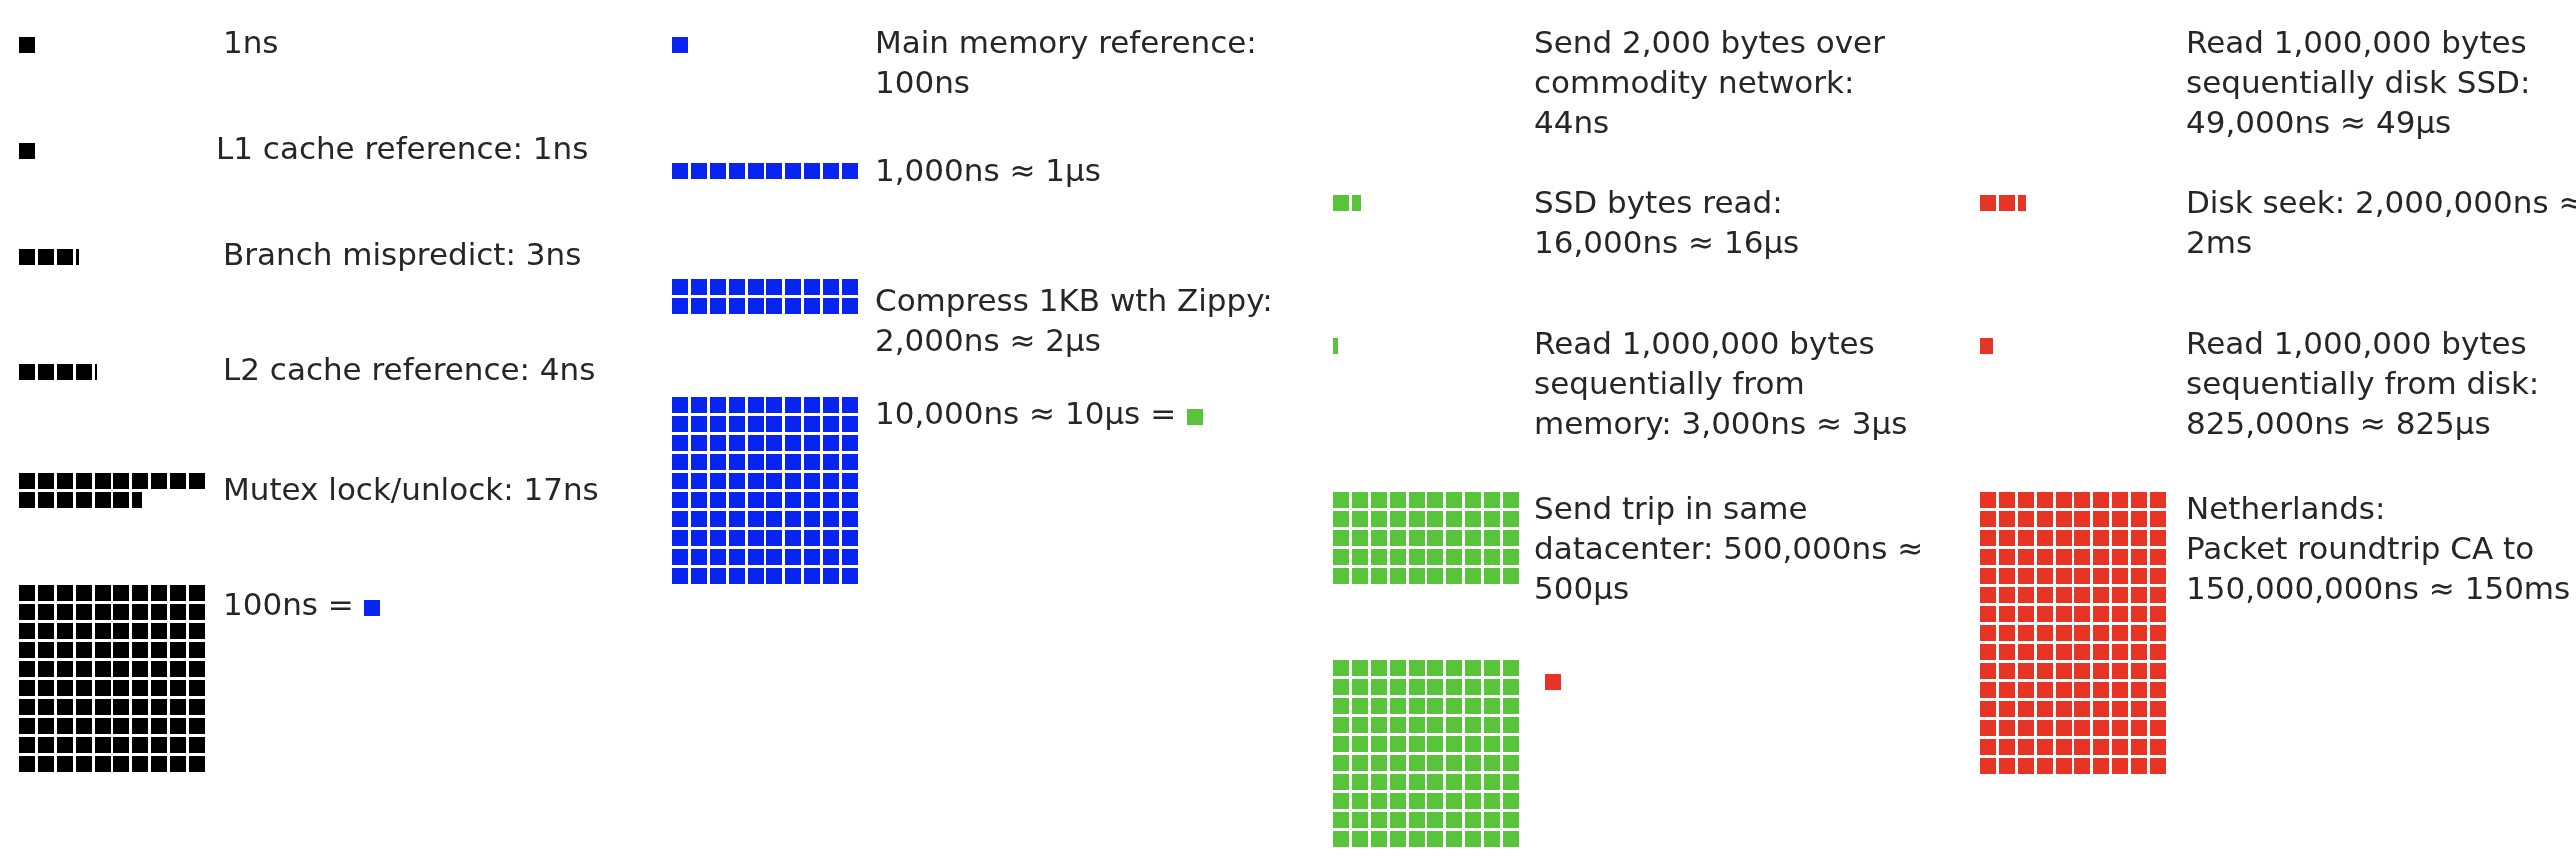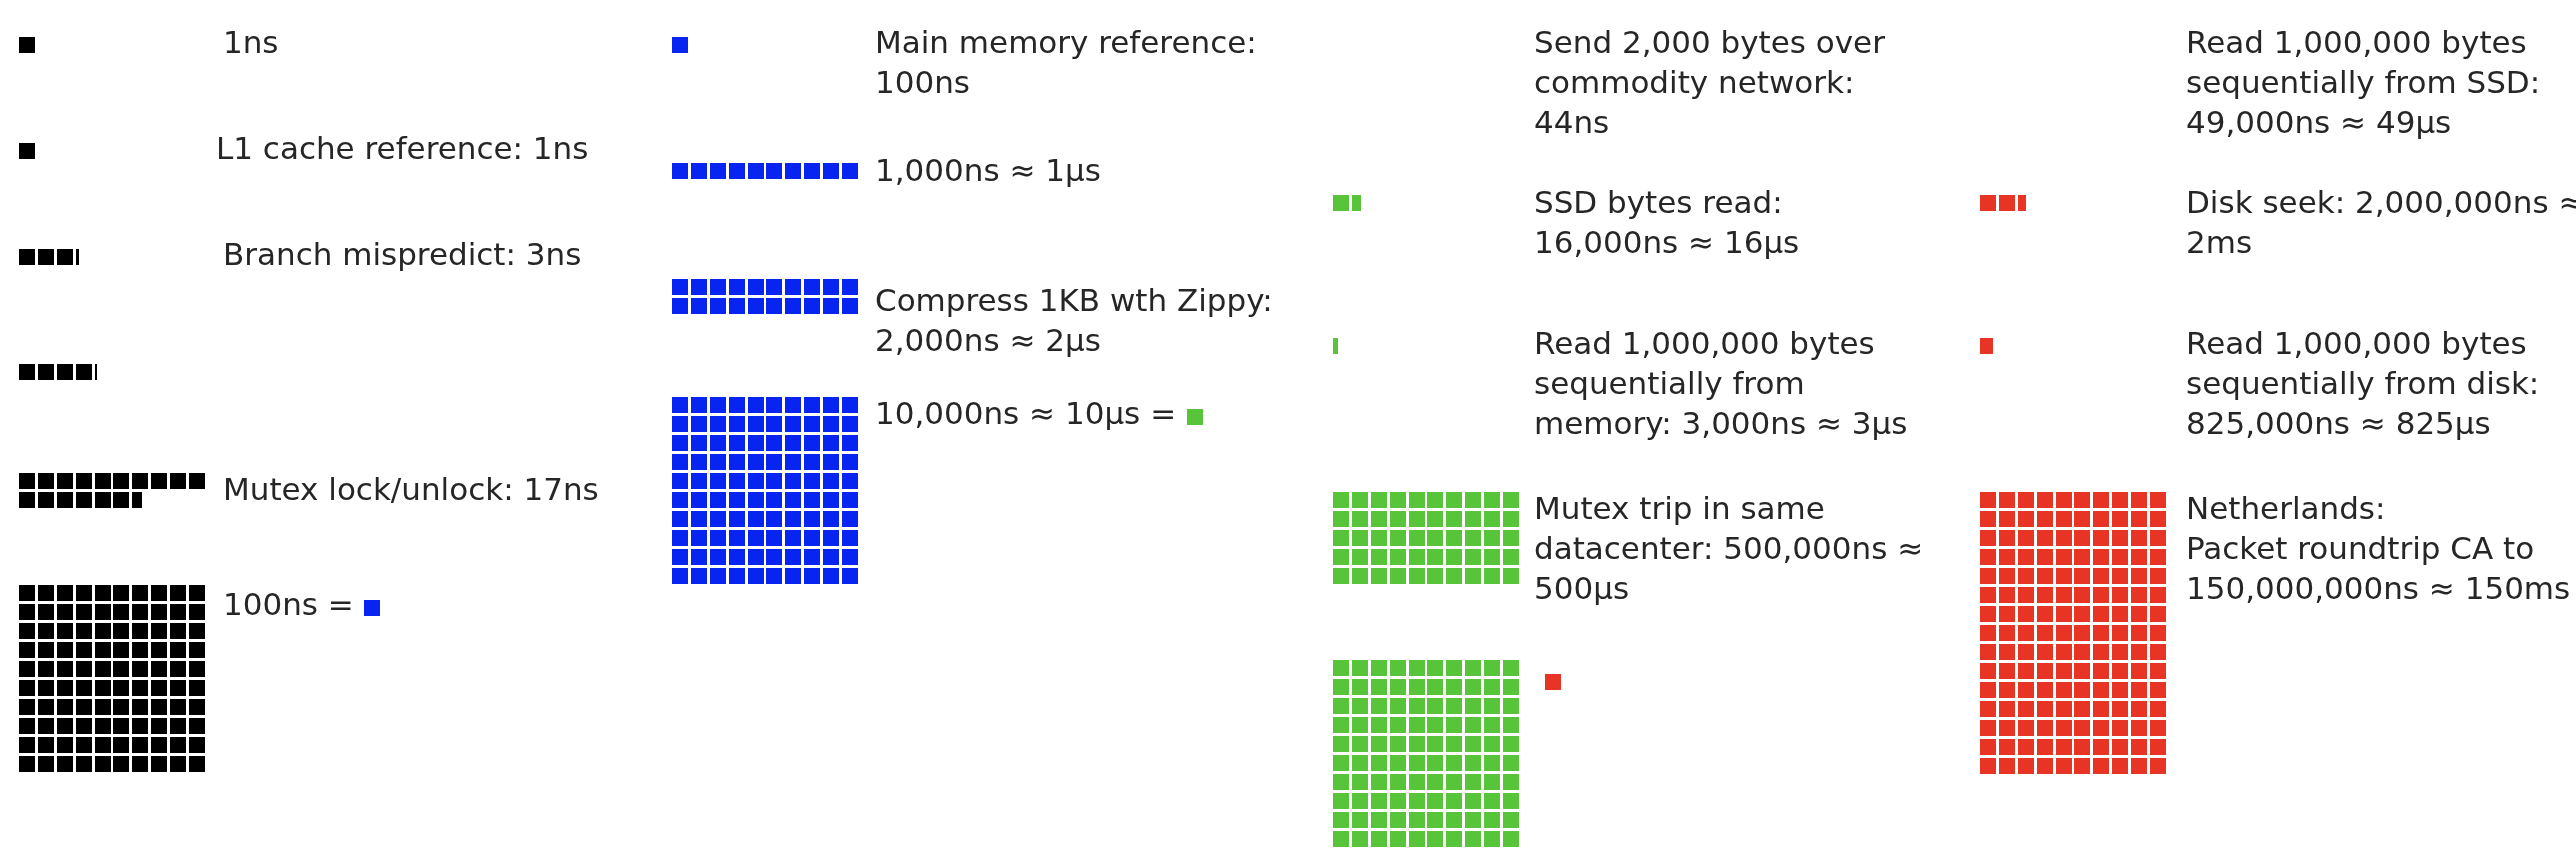--- a/index.html
+++ b/index.html
@@ -53,20 +53,23 @@
     </div>
     <div class="sq-block" style="left: 19px; top: 249px; width: 191px;">
       <div class="sq-row"><span class="sq" style="background-color: rgb(0, 0, 0);"></span><span class="sq" style="background-color: rgb(0, 0, 0);"></span><span class="sq" style="background-color: rgb(0, 0, 0);"></span><span class="sq" style="background-color: rgb(0, 0, 0); width: 2.9px;"></span></div>
     </div>
     <div class="label-block" style="left: 223px; top: 234px;">
       <div class="label-line">Branch mispredict: 3ns</div>
     </div>
     <div class="sq-block" style="left: 19px; top: 364px; width: 191px;">
       <div class="sq-row"><span class="sq" style="background-color: rgb(0, 0, 0);"></span><span class="sq" style="background-color: rgb(0, 0, 0);"></span><span class="sq" style="background-color: rgb(0, 0, 0);"></span><span class="sq" style="background-color: rgb(0, 0, 0);"></span><span class="sq" style="background-color: rgb(0, 0, 0); width: 2.9px;"></span></div>
     </div>
+    <div class="label-block" style="left: 223px; top: 349px;">
+      <div class="label-line">L2 cache reference: 4ns</div>
+    </div>
     <div class="sq-block" style="left: 19px; top: 473px; width: 191px;">
       <div class="sq-row"><span class="sq" style="background-color: rgb(0, 0, 0);"></span><span class="sq" style="background-color: rgb(0, 0, 0);"></span><span class="sq" style="background-color: rgb(0, 0, 0);"></span><span class="sq" style="background-color: rgb(0, 0, 0);"></span><span class="sq" style="background-color: rgb(0, 0, 0);"></span><span class="sq" style="background-color: rgb(0, 0, 0);"></span><span class="sq" style="background-color: rgb(0, 0, 0);"></span><span class="sq" style="background-color: rgb(0, 0, 0);"></span><span class="sq" style="background-color: rgb(0, 0, 0);"></span><span class="sq" style="background-color: rgb(0, 0, 0);"></span></div>
       <div class="sq-row"><span class="sq" style="background-color: rgb(0, 0, 0);"></span><span class="sq" style="background-color: rgb(0, 0, 0);"></span><span class="sq" style="background-color: rgb(0, 0, 0);"></span><span class="sq" style="background-color: rgb(0, 0, 0);"></span><span class="sq" style="background-color: rgb(0, 0, 0);"></span><span class="sq" style="background-color: rgb(0, 0, 0);"></span><span class="sq" style="background-color: rgb(0, 0, 0); width: 9.6px;"></span></div>
     </div>
     <div class="label-block" style="left: 223px; top: 469px;">
       <div class="label-line">Mutex lock/unlock: 17ns</div>
     </div>
     <div class="sq-block" style="left: 19px; top: 585px; width: 191px;">
       <div class="sq-row"><span class="sq" style="background-color: rgb(0, 0, 0);"></span><span class="sq" style="background-color: rgb(0, 0, 0);"></span><span class="sq" style="background-color: rgb(0, 0, 0);"></span><span class="sq" style="background-color: rgb(0, 0, 0);"></span><span class="sq" style="background-color: rgb(0, 0, 0);"></span><span class="sq" style="background-color: rgb(0, 0, 0);"></span><span class="sq" style="background-color: rgb(0, 0, 0);"></span><span class="sq" style="background-color: rgb(0, 0, 0);"></span><span class="sq" style="background-color: rgb(0, 0, 0);"></span><span class="sq" style="background-color: rgb(0, 0, 0);"></span></div>
       <div class="sq-row"><span class="sq" style="background-color: rgb(0, 0, 0);"></span><span class="sq" style="background-color: rgb(0, 0, 0);"></span><span class="sq" style="background-color: rgb(0, 0, 0);"></span><span class="sq" style="background-color: rgb(0, 0, 0);"></span><span class="sq" style="background-color: rgb(0, 0, 0);"></span><span class="sq" style="background-color: rgb(0, 0, 0);"></span><span class="sq" style="background-color: rgb(0, 0, 0);"></span><span class="sq" style="background-color: rgb(0, 0, 0);"></span><span class="sq" style="background-color: rgb(0, 0, 0);"></span><span class="sq" style="background-color: rgb(0, 0, 0);"></span></div>
@@ -139,42 +142,42 @@
       <div class="label-line">memory: 3,000ns ≈ 3μs</div>
     </div>
     <div class="sq-block" style="left: 1333px; top: 492px; width: 191px;">
       <div class="sq-row"><span class="sq" style="background-color: rgb(87, 196, 58);"></span><span class="sq" style="background-color: rgb(87, 196, 58);"></span><span class="sq" style="background-color: rgb(87, 196, 58);"></span><span class="sq" style="background-color: rgb(87, 196, 58);"></span><span class="sq" style="background-color: rgb(87, 196, 58);"></span><span class="sq" style="background-color: rgb(87, 196, 58);"></span><span class="sq" style="background-color: rgb(87, 196, 58);"></span><span class="sq" style="background-color: rgb(87, 196, 58);"></span><span class="sq" style="background-color: rgb(87, 196, 58);"></span><span class="sq" style="background-color: rgb(87, 196, 58);"></span></div>
       <div class="sq-row"><span class="sq" style="background-color: rgb(87, 196, 58);"></span><span class="sq" style="background-color: rgb(87, 196, 58);"></span><span class="sq" style="background-color: rgb(87, 196, 58);"></span><span class="sq" style="background-color: rgb(87, 196, 58);"></span><span class="sq" style="background-color: rgb(87, 196, 58);"></span><span class="sq" style="background-color: rgb(87, 196, 58);"></span><span class="sq" style="background-color: rgb(87, 196, 58);"></span><span class="sq" style="background-color: rgb(87, 196, 58);"></span><span class="sq" style="background-color: rgb(87, 196, 58);"></span><span class="sq" style="background-color: rgb(87, 196, 58);"></span></div>
       <div class="sq-row"><span class="sq" style="background-color: rgb(87, 196, 58);"></span><span class="sq" style="background-color: rgb(87, 196, 58);"></span><span class="sq" style="background-color: rgb(87, 196, 58);"></span><span class="sq" style="background-color: rgb(87, 196, 58);"></span><span class="sq" style="background-color: rgb(87, 196, 58);"></span><span class="sq" style="background-color: rgb(87, 196, 58);"></span><span class="sq" style="background-color: rgb(87, 196, 58);"></span><span class="sq" style="background-color: rgb(87, 196, 58);"></span><span class="sq" style="background-color: rgb(87, 196, 58);"></span><span class="sq" style="background-color: rgb(87, 196, 58);"></span></div>
       <div class="sq-row"><span class="sq" style="background-color: rgb(87, 196, 58);"></span><span class="sq" style="background-color: rgb(87, 196, 58);"></span><span class="sq" style="background-color: rgb(87, 196, 58);"></span><span class="sq" style="background-color: rgb(87, 196, 58);"></span><span class="sq" style="background-color: rgb(87, 196, 58);"></span><span class="sq" style="background-color: rgb(87, 196, 58);"></span><span class="sq" style="background-color: rgb(87, 196, 58);"></span><span class="sq" style="background-color: rgb(87, 196, 58);"></span><span class="sq" style="background-color: rgb(87, 196, 58);"></span><span class="sq" style="background-color: rgb(87, 196, 58);"></span></div>
       <div class="sq-row"><span class="sq" style="background-color: rgb(87, 196, 58);"></span><span class="sq" style="background-color: rgb(87, 196, 58);"></span><span class="sq" style="background-color: rgb(87, 196, 58);"></span><span class="sq" style="background-color: rgb(87, 196, 58);"></span><span class="sq" style="background-color: rgb(87, 196, 58);"></span><span class="sq" style="background-color: rgb(87, 196, 58);"></span><span class="sq" style="background-color: rgb(87, 196, 58);"></span><span class="sq" style="background-color: rgb(87, 196, 58);"></span><span class="sq" style="background-color: rgb(87, 196, 58);"></span><span class="sq" style="background-color: rgb(87, 196, 58);"></span></div>
     </div>
     <div class="label-block" style="left: 1534px; top: 488px;">
-      <div class="label-line">Mutex trip in same</div>
+      <div class="label-line">Send trip in same</div>
       <div class="label-line">datacenter: 500,000ns ≈</div>
       <div class="label-line">500μs</div>
     </div>
     <div class="sq-block" style="left: 1333px; top: 660px; width: 191px;">
       <div class="sq-row"><span class="sq" style="background-color: rgb(87, 196, 58);"></span><span class="sq" style="background-color: rgb(87, 196, 58);"></span><span class="sq" style="background-color: rgb(87, 196, 58);"></span><span class="sq" style="background-color: rgb(87, 196, 58);"></span><span class="sq" style="background-color: rgb(87, 196, 58);"></span><span class="sq" style="background-color: rgb(87, 196, 58);"></span><span class="sq" style="background-color: rgb(87, 196, 58);"></span><span class="sq" style="background-color: rgb(87, 196, 58);"></span><span class="sq" style="background-color: rgb(87, 196, 58);"></span><span class="sq" style="background-color: rgb(87, 196, 58);"></span></div>
       <div class="sq-row"><span class="sq" style="background-color: rgb(87, 196, 58);"></span><span class="sq" style="background-color: rgb(87, 196, 58);"></span><span class="sq" style="background-color: rgb(87, 196, 58);"></span><span class="sq" style="background-color: rgb(87, 196, 58);"></span><span class="sq" style="background-color: rgb(87, 196, 58);"></span><span class="sq" style="background-color: rgb(87, 196, 58);"></span><span class="sq" style="background-color: rgb(87, 196, 58);"></span><span class="sq" style="background-color: rgb(87, 196, 58);"></span><span class="sq" style="background-color: rgb(87, 196, 58);"></span><span class="sq" style="background-color: rgb(87, 196, 58);"></span></div>
       <div class="sq-row"><span class="sq" style="background-color: rgb(87, 196, 58);"></span><span class="sq" style="background-color: rgb(87, 196, 58);"></span><span class="sq" style="background-color: rgb(87, 196, 58);"></span><span class="sq" style="background-color: rgb(87, 196, 58);"></span><span class="sq" style="background-color: rgb(87, 196, 58);"></span><span class="sq" style="background-color: rgb(87, 196, 58);"></span><span class="sq" style="background-color: rgb(87, 196, 58);"></span><span class="sq" style="background-color: rgb(87, 196, 58);"></span><span class="sq" style="background-color: rgb(87, 196, 58);"></span><span class="sq" style="background-color: rgb(87, 196, 58);"></span></div>
       <div class="sq-row"><span class="sq" style="background-color: rgb(87, 196, 58);"></span><span class="sq" style="background-color: rgb(87, 196, 58);"></span><span class="sq" style="background-color: rgb(87, 196, 58);"></span><span class="sq" style="background-color: rgb(87, 196, 58);"></span><span class="sq" style="background-color: rgb(87, 196, 58);"></span><span class="sq" style="background-color: rgb(87, 196, 58);"></span><span class="sq" style="background-color: rgb(87, 196, 58);"></span><span class="sq" style="background-color: rgb(87, 196, 58);"></span><span class="sq" style="background-color: rgb(87, 196, 58);"></span><span class="sq" style="background-color: rgb(87, 196, 58);"></span></div>
       <div class="sq-row"><span class="sq" style="background-color: rgb(87, 196, 58);"></span><span class="sq" style="background-color: rgb(87, 196, 58);"></span><span class="sq" style="background-color: rgb(87, 196, 58);"></span><span class="sq" style="background-color: rgb(87, 196, 58);"></span><span class="sq" style="background-color: rgb(87, 196, 58);"></span><span class="sq" style="background-color: rgb(87, 196, 58);"></span><span class="sq" style="background-color: rgb(87, 196, 58);"></span><span class="sq" style="background-color: rgb(87, 196, 58);"></span><span class="sq" style="background-color: rgb(87, 196, 58);"></span><span class="sq" style="background-color: rgb(87, 196, 58);"></span></div>
       <div class="sq-row"><span class="sq" style="background-color: rgb(87, 196, 58);"></span><span class="sq" style="background-color: rgb(87, 196, 58);"></span><span class="sq" style="background-color: rgb(87, 196, 58);"></span><span class="sq" style="background-color: rgb(87, 196, 58);"></span><span class="sq" style="background-color: rgb(87, 196, 58);"></span><span class="sq" style="background-color: rgb(87, 196, 58);"></span><span class="sq" style="background-color: rgb(87, 196, 58);"></span><span class="sq" style="background-color: rgb(87, 196, 58);"></span><span class="sq" style="background-color: rgb(87, 196, 58);"></span><span class="sq" style="background-color: rgb(87, 196, 58);"></span></div>
       <div class="sq-row"><span class="sq" style="background-color: rgb(87, 196, 58);"></span><span class="sq" style="background-color: rgb(87, 196, 58);"></span><span class="sq" style="background-color: rgb(87, 196, 58);"></span><span class="sq" style="background-color: rgb(87, 196, 58);"></span><span class="sq" style="background-color: rgb(87, 196, 58);"></span><span class="sq" style="background-color: rgb(87, 196, 58);"></span><span class="sq" style="background-color: rgb(87, 196, 58);"></span><span class="sq" style="background-color: rgb(87, 196, 58);"></span><span class="sq" style="background-color: rgb(87, 196, 58);"></span><span class="sq" style="background-color: rgb(87, 196, 58);"></span></div>
       <div class="sq-row"><span class="sq" style="background-color: rgb(87, 196, 58);"></span><span class="sq" style="background-color: rgb(87, 196, 58);"></span><span class="sq" style="background-color: rgb(87, 196, 58);"></span><span class="sq" style="background-color: rgb(87, 196, 58);"></span><span class="sq" style="background-color: rgb(87, 196, 58);"></span><span class="sq" style="background-color: rgb(87, 196, 58);"></span><span class="sq" style="background-color: rgb(87, 196, 58);"></span><span class="sq" style="background-color: rgb(87, 196, 58);"></span><span class="sq" style="background-color: rgb(87, 196, 58);"></span><span class="sq" style="background-color: rgb(87, 196, 58);"></span></div>
       <div class="sq-row"><span class="sq" style="background-color: rgb(87, 196, 58);"></span><span class="sq" style="background-color: rgb(87, 196, 58);"></span><span class="sq" style="background-color: rgb(87, 196, 58);"></span><span class="sq" style="background-color: rgb(87, 196, 58);"></span><span class="sq" style="background-color: rgb(87, 196, 58);"></span><span class="sq" style="background-color: rgb(87, 196, 58);"></span><span class="sq" style="background-color: rgb(87, 196, 58);"></span><span class="sq" style="background-color: rgb(87, 196, 58);"></span><span class="sq" style="background-color: rgb(87, 196, 58);"></span><span class="sq" style="background-color: rgb(87, 196, 58);"></span></div>
       <div class="sq-row"><span class="sq" style="background-color: rgb(87, 196, 58);"></span><span class="sq" style="background-color: rgb(87, 196, 58);"></span><span class="sq" style="background-color: rgb(87, 196, 58);"></span><span class="sq" style="background-color: rgb(87, 196, 58);"></span><span class="sq" style="background-color: rgb(87, 196, 58);"></span><span class="sq" style="background-color: rgb(87, 196, 58);"></span><span class="sq" style="background-color: rgb(87, 196, 58);"></span><span class="sq" style="background-color: rgb(87, 196, 58);"></span><span class="sq" style="background-color: rgb(87, 196, 58);"></span><span class="sq" style="background-color: rgb(87, 196, 58);"></span></div>
     </div>
     <div class="label-block" style="left: 1534px; top: 658px;">
       <div class="label-line"><span class="swatch" style="background-color: rgb(231, 52, 36);"></span></div>
     </div>
     <div class="label-block" style="left: 2186px; top: 22px;">
       <div class="label-line">Read 1,000,000 bytes</div>
-      <div class="label-line">sequentially from SSD:</div>
+      <div class="label-line">sequentially disk SSD:</div>
       <div class="label-line">49,000ns ≈ 49μs</div>
     </div>
     <div class="sq-block" style="left: 1980px; top: 195px; width: 191px;">
       <div class="sq-row"><span class="sq" style="background-color: rgb(231, 52, 36);"></span><span class="sq" style="background-color: rgb(231, 52, 36);"></span><span class="sq" style="background-color: rgb(231, 52, 36); width: 8.6px;"></span></div>
     </div>
     <div class="label-block" style="left: 2186px; top: 182px;">
       <div class="label-line">Disk seek: 2,000,000ns ≈</div>
       <div class="label-line">2ms</div>
     </div>
     <div class="sq-block" style="left: 1980px; top: 338px; width: 191px;">

